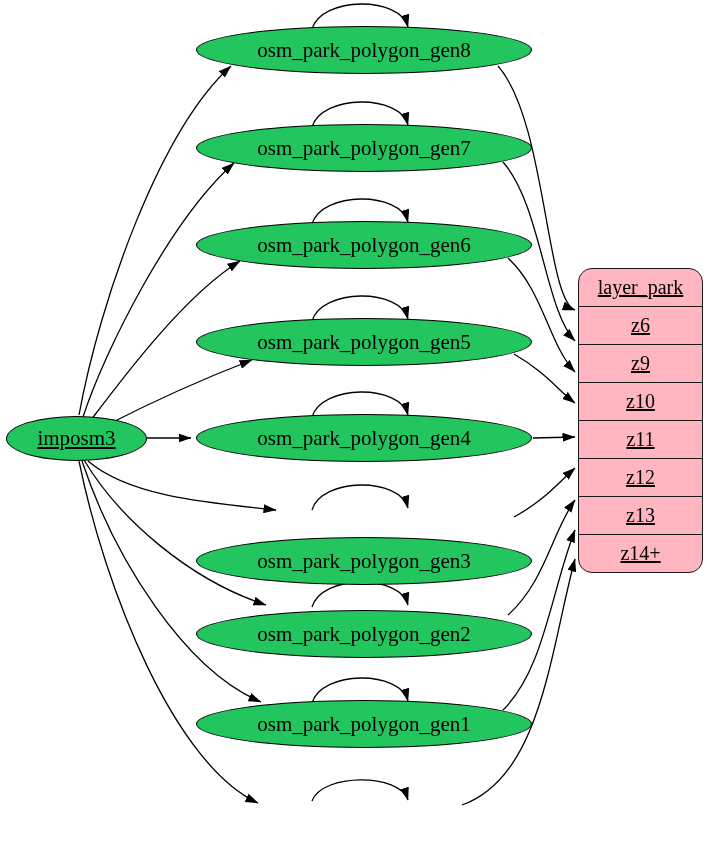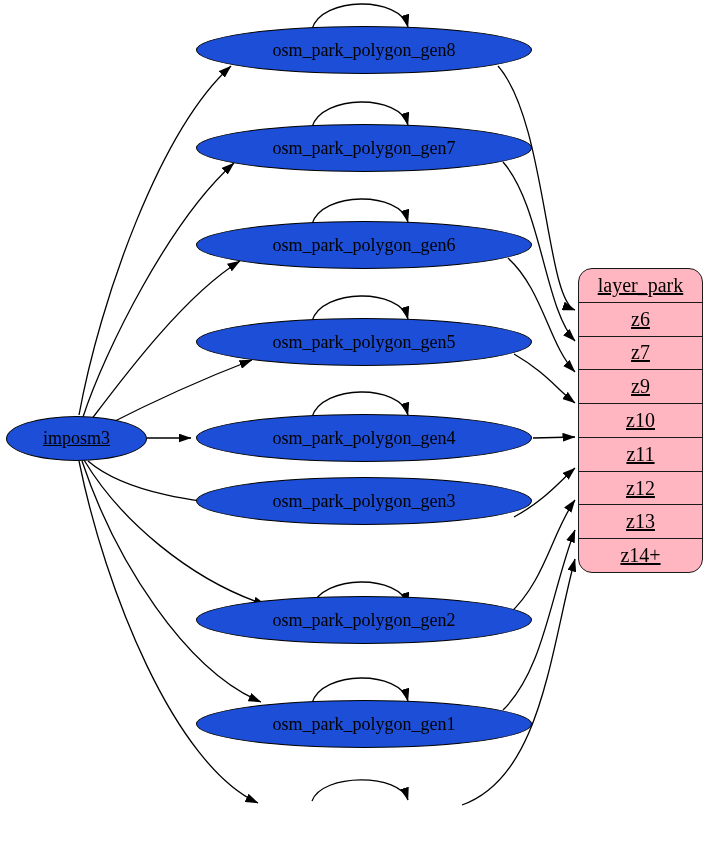--- a/index.html
+++ b/index.html
@@ -3,23 +3,23 @@
 <meta charset="utf-8">
 <style>
   html,body { margin:0; padding:0; background:#ffffff; }
   .canvas {
     position:relative; width:707px; height:851px; background:#ffffff;
     font-family:"Liberation Serif","DejaVu Serif",serif; overflow:hidden;
   }
   .edges { position:absolute; left:0; top:0; width:707px; height:851px; }
   .edges path { fill:none; stroke:#000000; stroke-width:1.3px; }
   .node {
-    position:absolute; background:#1d4ed8; border:1.4px solid #000000;
+    position:absolute; background:#22c55e; border:1.4px solid #000000;
     border-radius:50%; display:flex; align-items:center; justify-content:center;
-    font-size:18px; color:#000000; white-space:nowrap; box-sizing:border-box;
+    font-size:21px; color:#000000; white-space:nowrap; box-sizing:border-box;
   }
   .ltable {
     position:absolute; left:578px; top:268px; width:125px; height:305px;
     background:#ffb6c1; border:1.5px solid #1a1a1a; border-radius:14px;
     display:flex; flex-direction:column; overflow:hidden; box-sizing:border-box;text-decoration:underline;
   }
   .lrow {
     flex:1; display:flex; align-items:center; justify-content:center;
     font-size:20px; color:#000000; border-top:1.2px solid #1a1a1a;
   }
@@ -80,34 +80,33 @@
   </div>
   <div class="node" style="left:196px; top:221px; width:336px; height:48px;">
     <span>osm_park_polygon_gen6</span>
   </div>
   <div class="node" style="left:196px; top:318px; width:336px; height:48px;">
     <span>osm_park_polygon_gen5</span>
   </div>
   <div class="node" style="left:196px; top:414px; width:336px; height:48px;text-align:center;">
     <span>osm_park_polygon_gen4</span>
   </div>
-  <div class="node" style="left:196px; top:477px; width:336px; height:48px;">
+  <div class="node" style="left:196px; top:537px; width:336px; height:48px;">
     <span>osm_park_polygon_gen3</span>
   </div>
-  <div class="node" style="left:196px; top:596px; width:336px; height:48px;">
+  <div class="node" style="left:196px; top:610px; width:336px; height:48px;">
     <span>osm_park_polygon_gen2</span>
   </div>
   <div class="node" style="left:196px; top:700px; width:336px; height:48px;">
     <span>osm_park_polygon_gen1</span>
   </div>
 
   <div class="ltable">
     <div class="lrow">layer_park</div>
     <div class="lrow">z6</div>
-    <div class="lrow">z7</div>
     <div class="lrow">z9</div>
     <div class="lrow">z10</div>
     <div class="lrow">z11</div>
     <div class="lrow">z12</div>
     <div class="lrow">z13</div>
     <div class="lrow">z14+</div>
   </div>
 
 </div>
 

